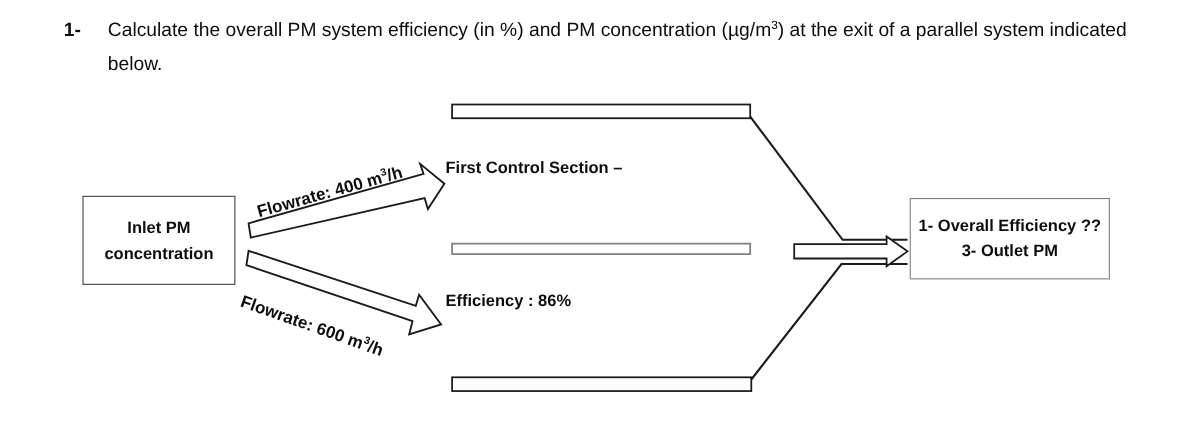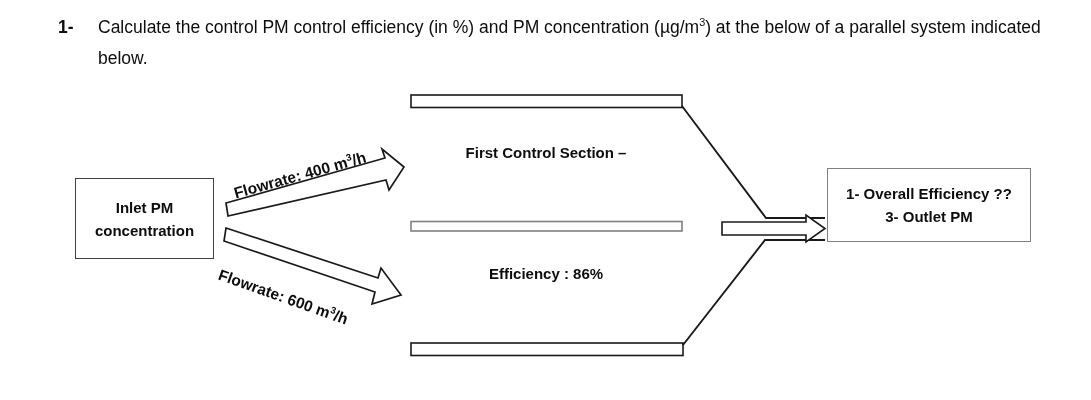--- a/index.html
+++ b/index.html
@@ -72,32 +72,31 @@
     left: 75px;
     top: 178px;
     width: 139px;
     height: 81px;
     border: 1.6px solid #404040;
     font-size: 15px;
     line-height: 23px;
   }
   #outlet-box {
     left: 827px;
-    top: 168px;
-    width: 204px;
+    top: 180px;
+    width: 182px;
     height: 74px;
     border: 1.8px solid #808080;
     font-size: 15px;
     line-height: 23px;
   }
 
   
   .section-caption {
     position: absolute;
-    text-align: center;
     font-weight: bold;
     font-size: 15px;
     line-height: 23px;
     color: #0d0d0d;
   }
   #first-section-caption {
     left: 405px;
     top: 141px;
     width: 282px;
   }
@@ -126,21 +125,21 @@
     top: 266px;
     transform: rotate(19.5deg);
   }
 </style>
 </head>
 <body>
 
 <div id="question">
   <span class="q-num">1-</span>
   <span class="q-body">
-    <span>Calculate the control PM control efficiency (in %) and PM concentration (µg/m</span><sup>3</sup><span>) at the below of</span>
+    <span>Calculate the overall PM system efficiency (in %) and PM concentration (µg/m</span><sup>3</sup><span>) at the exit of</span>
     <span>a parallel system indicated below.</span>
   </span>
 </div>
 
 <div id="diagram">
 
   <svg id="diagram-svg" width="1091" height="400" viewBox="0 0 1091 400">
 
     <polygon points="226,203 385,158 382,149 404,167 389,190 386,180 228,216" fill="#ffffff" stroke="#1a1a1a" stroke-width="1.7" stroke-linejoin="miter"></polygon>
 

